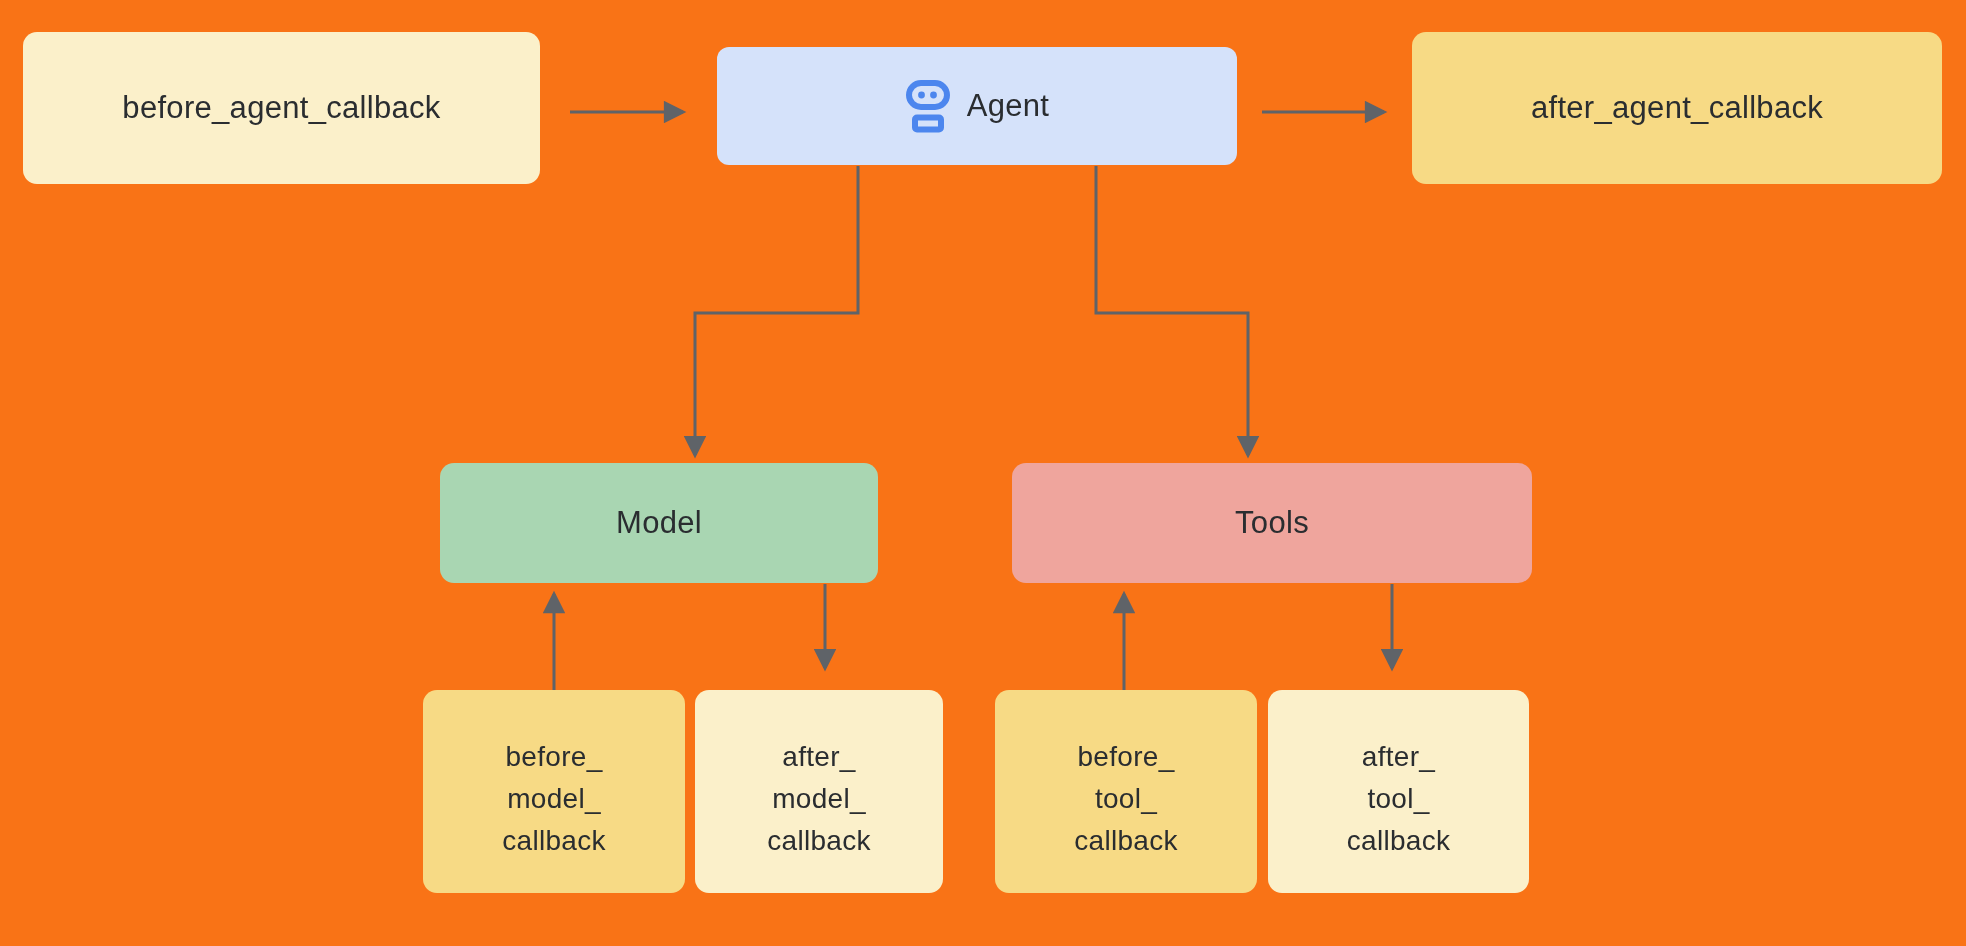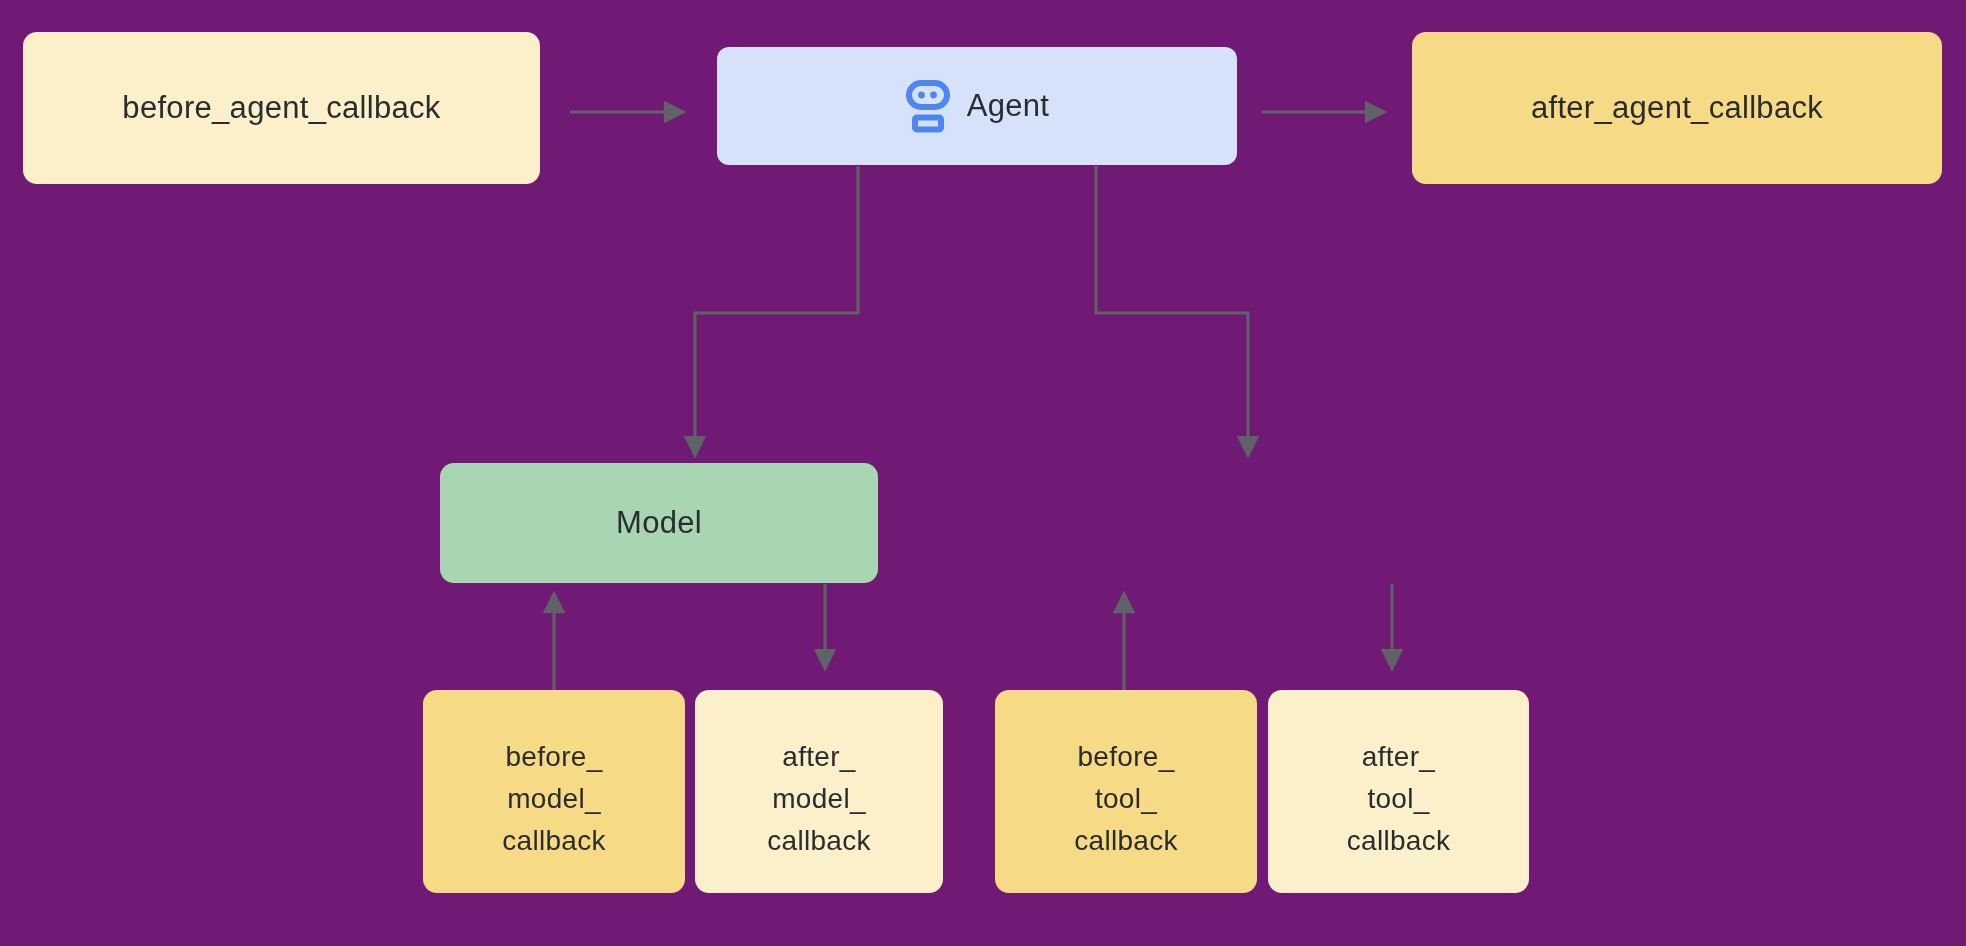--- a/index.html
+++ b/index.html
@@ -1,20 +1,20 @@
 <!DOCTYPE html>
 <html style="--agent-fill: #D5E2FA; --agent-icon: #4C86EE; --light-yellow-fill: #FBF0CA; --gold-fill: #F7DA85; --model-fill: #A9D6B2; --tools-fill: #EFA59D; --arrow: #5F6368; --text: #2A2D30;"><head>
 <meta charset="utf-8">
 <style>
   html, body { margin: 0; padding: 0; background: #ffffff; }
   #canvas {
     position: relative;
     width: 1966px;
     height: 946px;
-    background: #701a75;
+    background: #f97316;
     font-family: "Liberation Sans", "DejaVu Sans", sans-serif;
     color: var(--text, #2a2d30);
     overflow: hidden;
   }
   #connectors {
     position: absolute;
     left: 0; top: 0;
     width: 1966px; height: 946px;
     pointer-events: none;
   }
@@ -84,20 +84,23 @@
         </svg>
       </span>
       <span class="label">Agent</span>
     </span>
   </div>
 
   <div class="node fill-green" style="left:440px; top:463px; width:438px; height:120px;">
     <span class="label">Model</span>
   </div>
 
+  <div class="node fill-red" style="left:1012px; top:463px; width:520px; height:120px;">
+    <span class="label">Tools</span>
+  </div>
 
   <div class="node small fill-gold" style="left:423px; top:690px; width:262px; height:203px;">
     <div class="lines">
       <div>before_</div>
       <div>model_</div>
       <div>callback</div>
     </div>
   </div>
 
   <div class="node small fill-light" style="left:695px; top:690px; width:248px; height:203px;">

